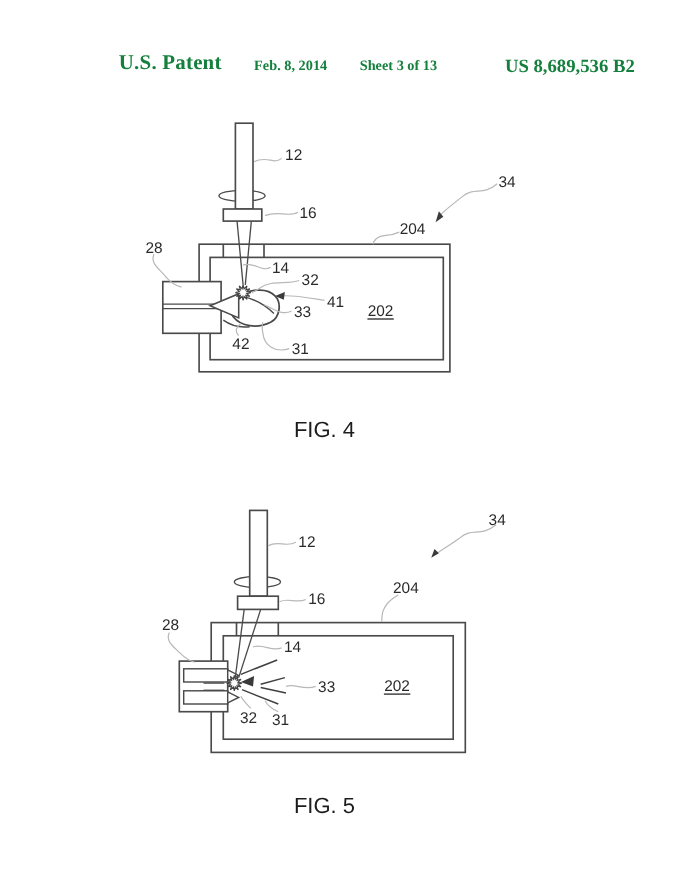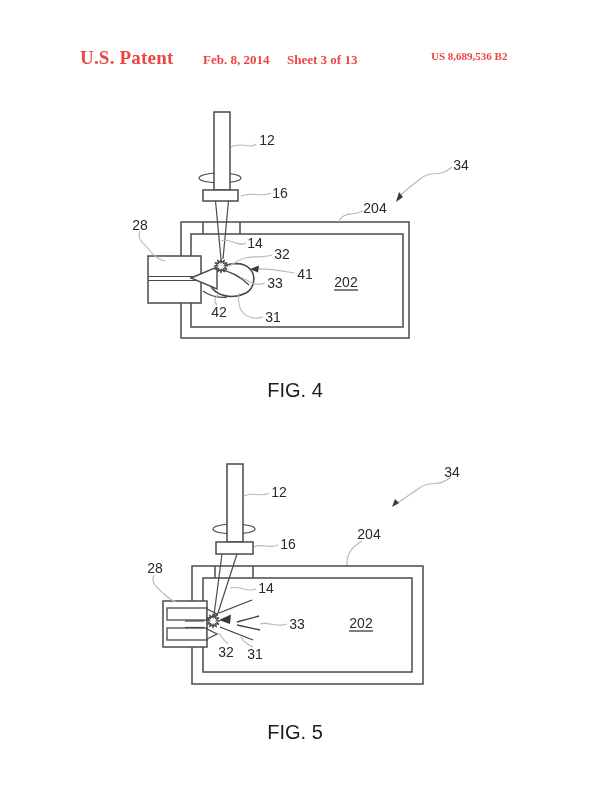--- a/index.html
+++ b/index.html
@@ -1,25 +1,25 @@
 <!DOCTYPE html>
 <html><head>
 <meta charset="utf-8">
 <style>
   html,body{margin:0;padding:0;}
   body{
     width:614px;height:792px;background:#ffffff;position:relative;
     font-family:"Liberation Serif", serif;color:#111;overflow:hidden;
   }
   .page{position:absolute;inset:0;background:#ffffff;}
-  .hdr{position:absolute;white-space:nowrap;color:#ef4444;}
+  .hdr{position:absolute;white-space:nowrap;color:#15803d;margin-left:28px;}
   .hdr-title{left:80px;top:47px;font-size:19px;font-weight:bold;letter-spacing:.2px;}
   .hdr-date{left:203px;top:52px;font-size:13px;font-weight:bold;}
-  .hdr-sheet{left:287px;top:52px;font-size:13px;font-weight:bold;}
-  .hdr-patno{left:431px;top:50px;font-size:11px;font-weight:bold;}
+  .hdr-sheet{left:299px;top:52px;font-size:13px;font-weight:bold;}
+  .hdr-patno{left:431px;top:50px;font-size:17px;font-weight:bold;}
   svg{position:absolute;left:0;top:0;}
   .ref{font-family:"Liberation Sans", sans-serif;font-size:14px;fill:#2a2a2a;}
   .cap{font-family:"Liberation Sans", sans-serif;font-size:20px;fill:#1c1c1c;}
 </style>
 </head>
 <body>
 
 <div class="page">
 
   <span class="hdr hdr-title">U.S. Patent</span>

